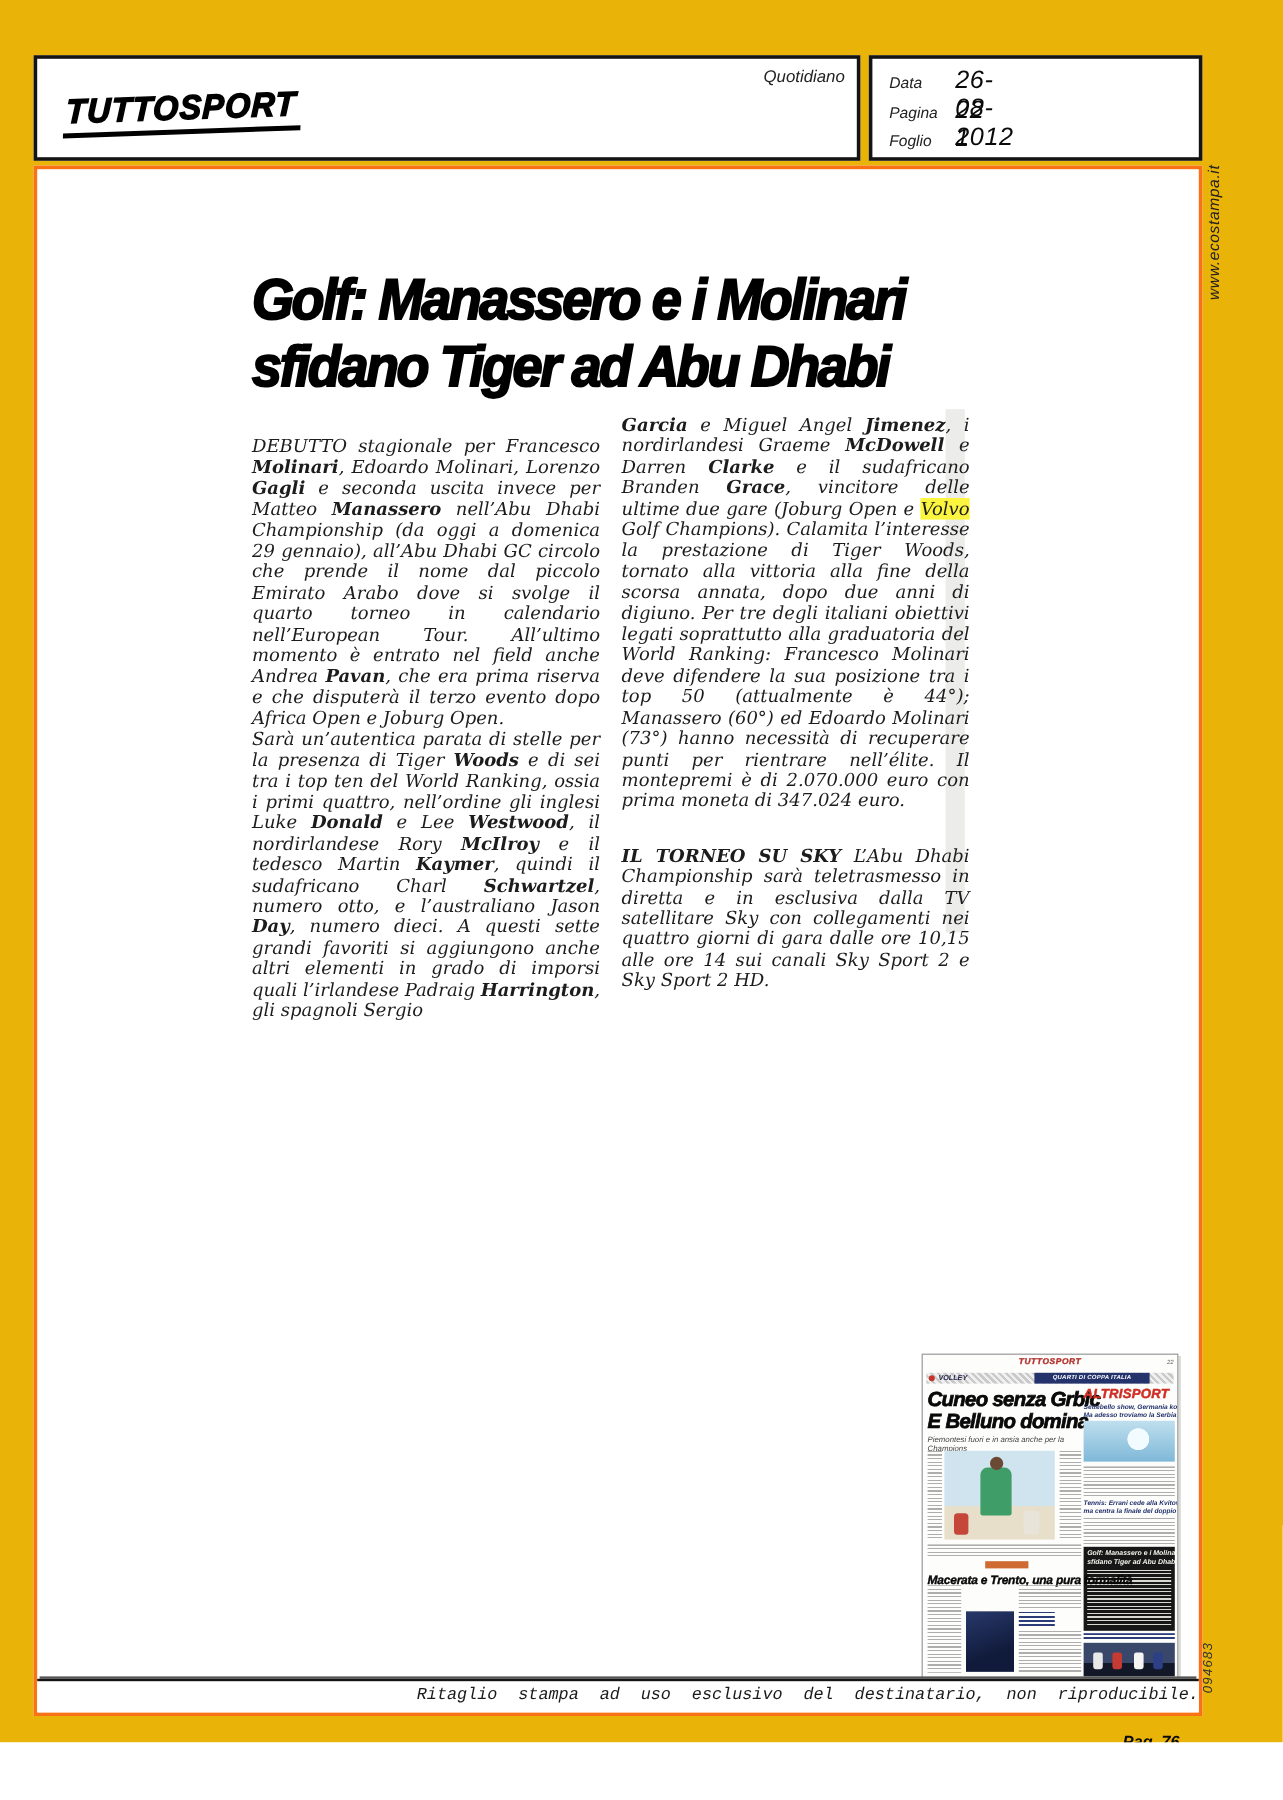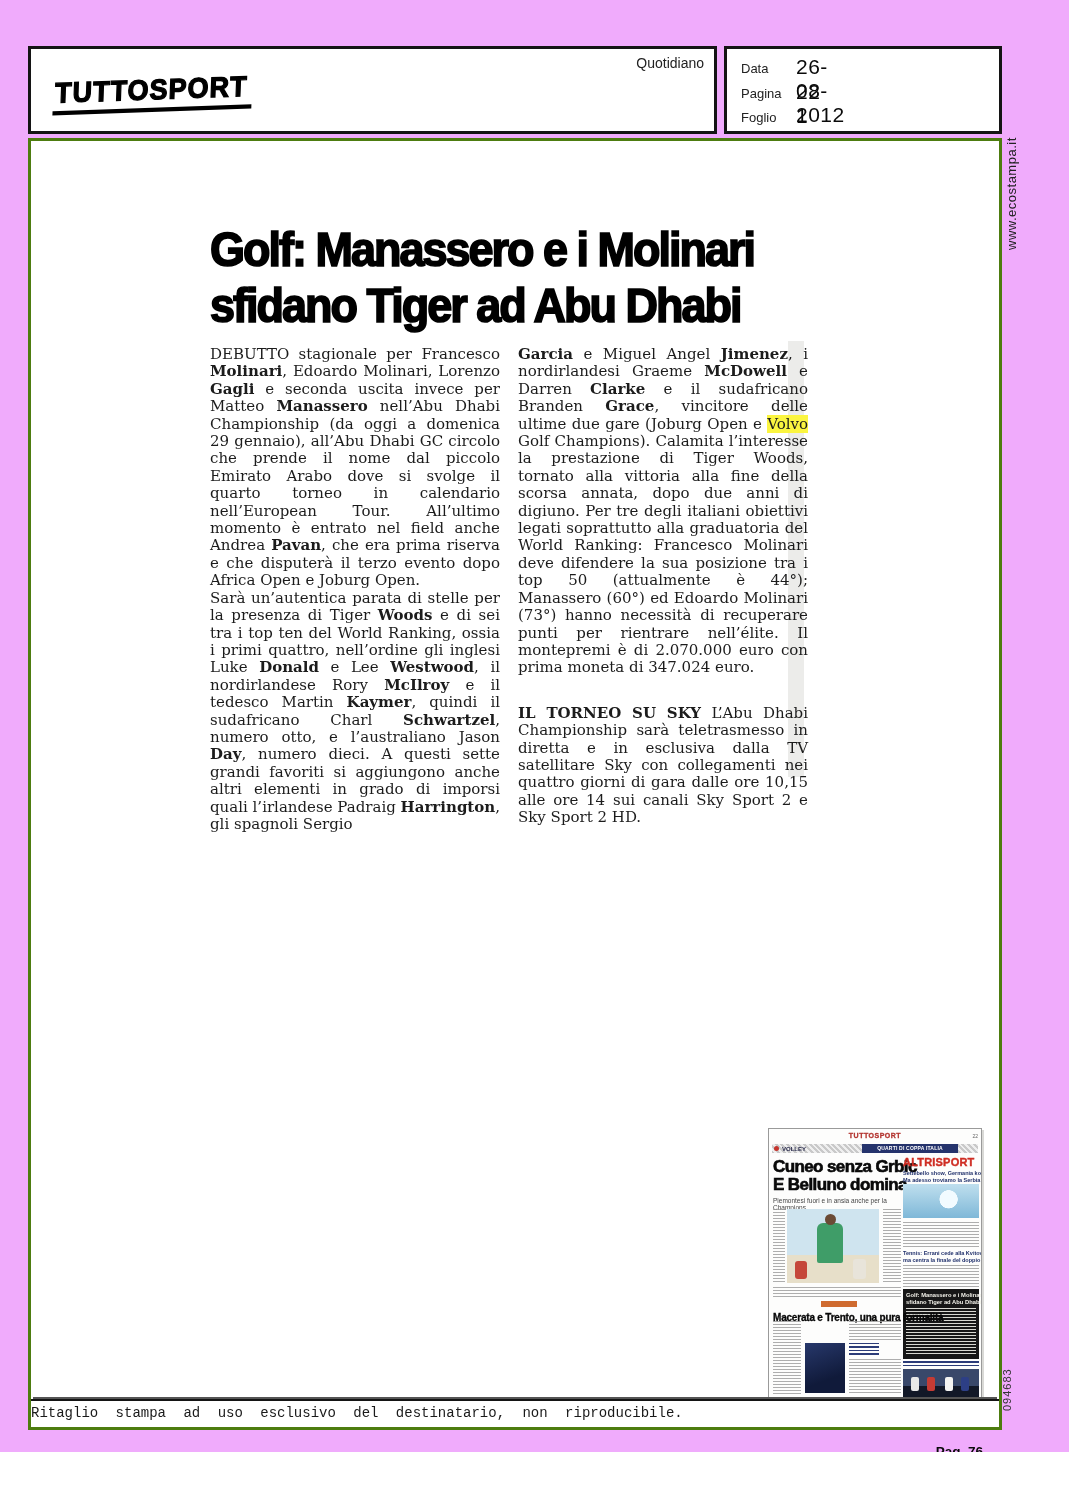--- a/index.html
+++ b/index.html
@@ -1,58 +1,58 @@
 <!DOCTYPE html>
 <html><head>
 <meta charset="utf-8">
 <style>
   html,body{margin:0;padding:0;background:#fff;}
-  #page{position:relative;width:1069px;height:1452px;background:#f0abfc;overflow:hidden;
-        font-family:"Liberation Sans",sans-serif;color:#111;}
+  #page{position:relative;width:1069px;height:1452px;background:#eab308;overflow:hidden;
+        font-family:"Liberation Sans",sans-serif;color:#111;font-style:italic;}
 
   
   .hbox{position:absolute;border:3px solid #141414;background:#fff;box-sizing:border-box;}
   #logo-box{left:28px;top:46px;width:689px;height:88px;}
   #meta-box{left:724px;top:46px;width:278px;height:88px;}
   #quotidiano{position:absolute;right:10px;top:6px;font-size:14px;color:#222;}
   #logo{position:absolute;left:22px;top:26px;display:inline-block;
         font-weight:700;font-size:27px;letter-spacing:1px;color:#000;
         -webkit-text-stroke:1.2px #000;
         transform:rotate(-2deg) skewX(-4deg) scaleY(1.05);
         border-bottom:4px solid #000;padding:0 4px 1px 2px;}
   .meta-row{position:absolute;left:14px;height:24px;}
   .meta-label{position:absolute;left:0;top:4px;font-size:13px;color:#222;}
   .meta-value{position:absolute;left:55px;top:-2px;font-size:21px;color:#0a0a0a;letter-spacing:0.5px;}
 
   
   #main-box{position:absolute;left:28px;top:138px;width:974px;height:1292px;
-            border:3px solid #4d7c0f;background:#fff;box-sizing:border-box;}
+            border:3px solid #f97316;background:#fff;box-sizing:border-box;}
   #scan-band{position:absolute;left:757px;top:200px;width:16px;height:436px;background:#ececea;}
 
   #headline{position:absolute;left:179px;top:80px;color:#000;
             font-weight:700;-webkit-text-stroke:1.6px #000;
             font-size:45px;line-height:53px;letter-spacing:-2px;
             transform:scaleY(1.06);transform-origin:left top;white-space:nowrap;}
 
   #columns{position:absolute;left:179px;top:205px;width:600px;}
   .art-col{position:absolute;top:0;width:290px;
            font-family:"DejaVu Serif",serif;font-size:15px;line-height:17.4px;
            color:#1c1c1c;text-align:justify;}
-  #col-left{left:0;}
+  #col-left{left:0;margin-top:18px;}
   #col-right{left:308px;}
   .art-col p{margin:0;}
   .art-col p.gap{margin-top:28px;}
   .art-col span.b{font-weight:bold;}
   .art-col span.hl{background:#fbf540;}
 
   
   #strip{position:absolute;left:0;right:0;bottom:0;height:26px;border-top:2px solid #141414;
          box-shadow:0 -4px 0 -2px #555;
          font-family:"Liberation Mono",monospace;font-size:14px;color:#1a1a1a;
-         text-align:left;line-height:24px;word-spacing:9px;background:#fff;}
+         text-align:right;line-height:24px;word-spacing:9px;background:#fff;}
 
   
   .vt{position:absolute;white-space:nowrap;transform:rotate(-90deg);transform-origin:0 0;}
   #ecostampa{left:1004px;top:250px;font-size:13px;color:#222;letter-spacing:0.5px;}
   #clipcode{left:1001px;top:1411px;font-size:11px;color:#333;letter-spacing:1px;}
 
   
   #client{position:absolute;left:80px;top:1450px;font-size:17px;color:#0a0a0a;}
   #pageref{position:absolute;left:903px;top:1444px;width:80px;text-align:right;
            font-size:13.5px;font-weight:700;color:#0a0a0a;}

